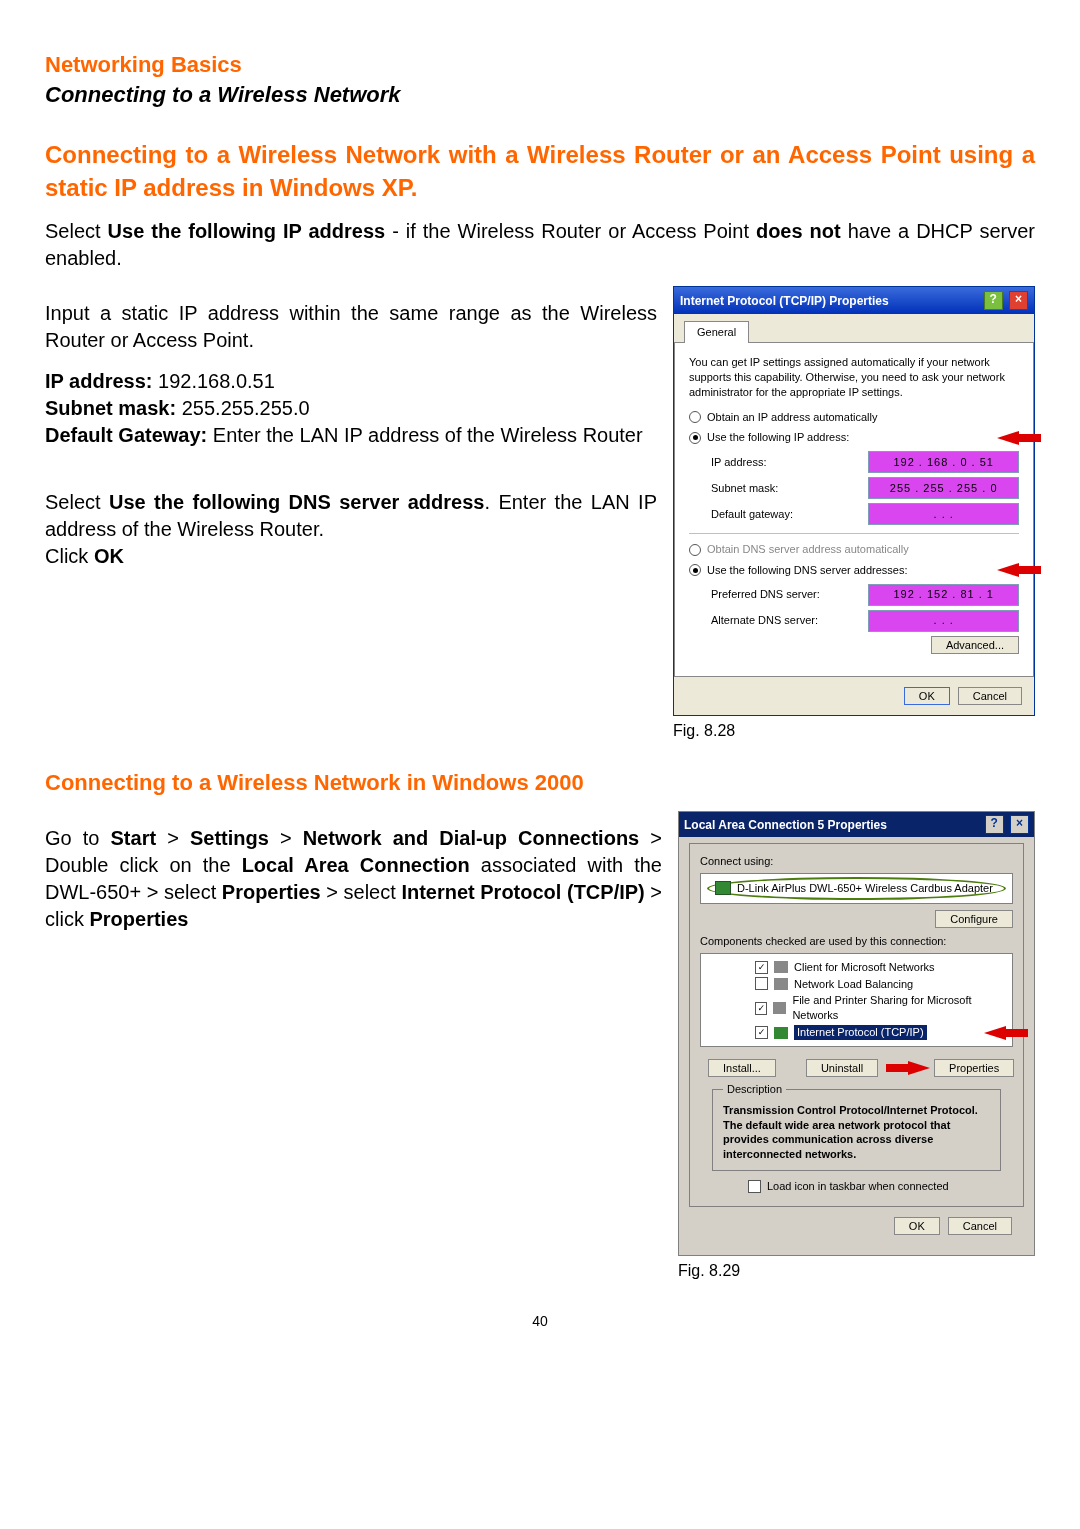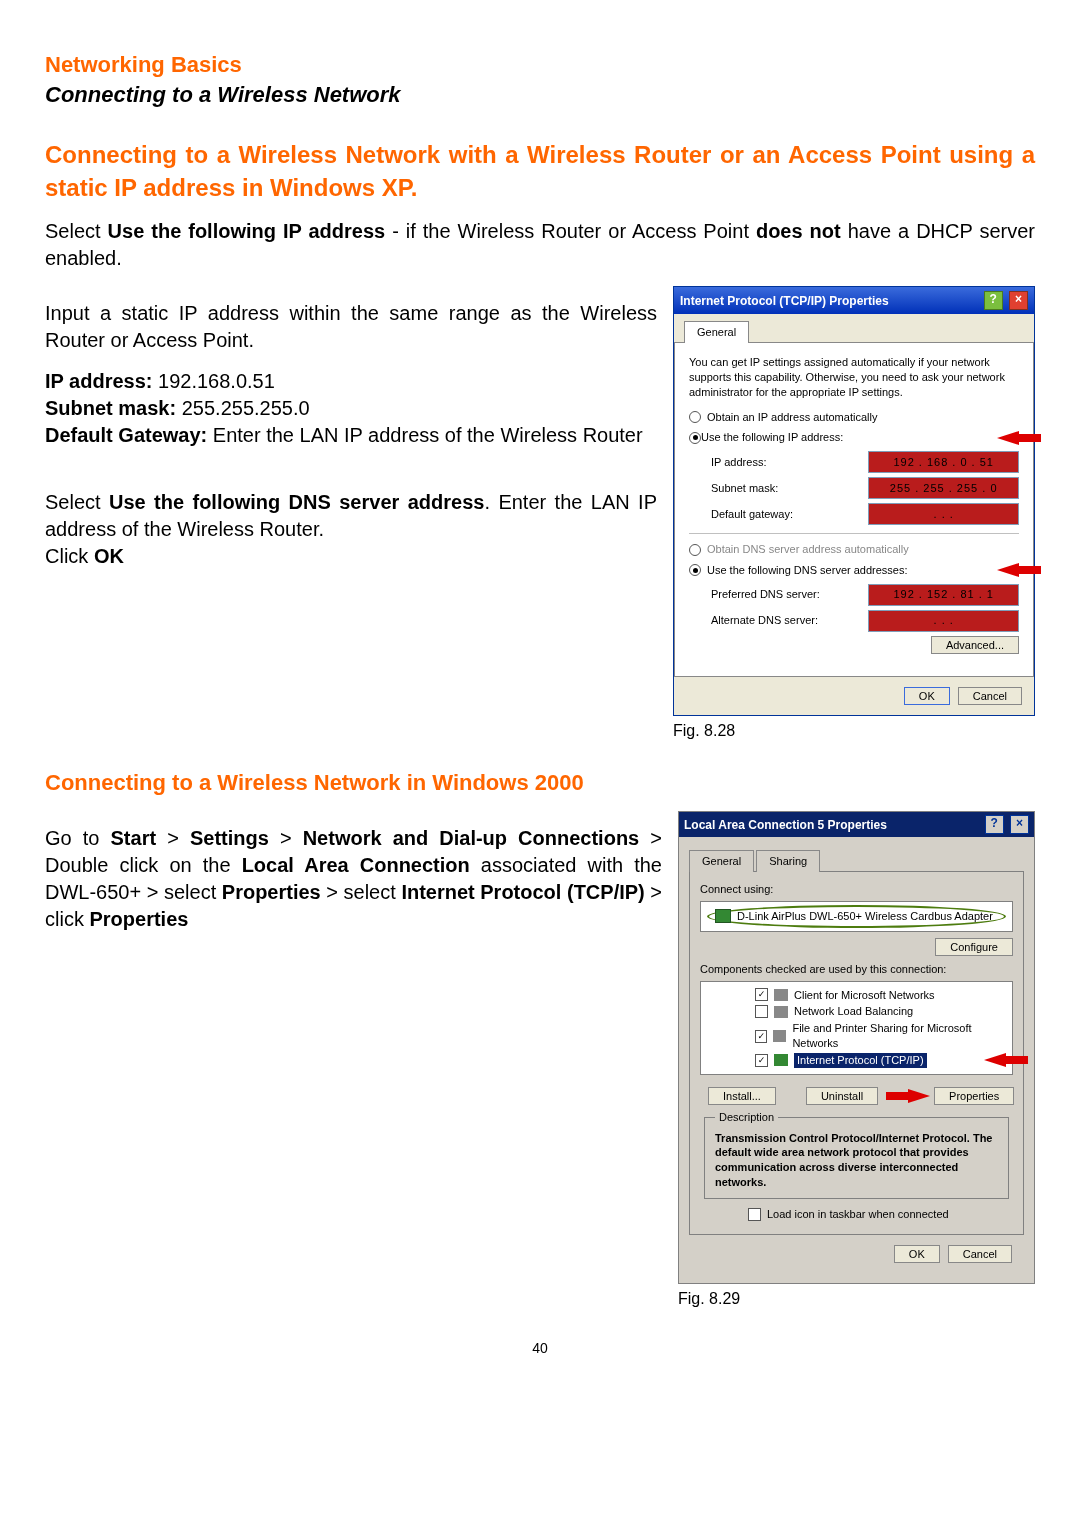--- a/index.html
+++ b/index.html
@@ -55,21 +55,21 @@
   .tab-strip { padding: 6px 0 0 10px; background:#ece9d8; }
   .tab { display:inline-block; padding:3px 12px; border:1px solid #888; border-bottom:none; background:#ece9d8; font-size:11px; margin-right:-1px; position:relative; top:1px;}
   .tab.active { background:#fff; z-index:2;}
   .panel { background:#fff; border:1px solid #888; padding:12px 14px; }
   .radio-row { margin:6px 0; display:flex; align-items:center; gap:6px;}
   .radio { width:10px; height:10px; border:1px solid #555; border-radius:50%; display:inline-flex; align-items:center; justify-content:center;}
   .radio.sel::after{content:""; width:5px; height:5px; background:#000; border-radius:50%; display:block;}
   .grey { color:#888; }
   .field-row { display:flex; align-items:center; margin:4px 0 4px 22px;}
   .field-label { width:170px;}
-  .ipbox { border:1px solid #7f9db9; background:#b91c1c; width:126px; height:18px; font-size:11px; padding:1px 16px; display:flex; align-items:center; justify-content:center; letter-spacing:1px;}
+  .ipbox { border:1px solid #7f9db9; background:#d946ef; width:126px; height:18px; font-size:11px; padding:1px 16px; display:flex; align-items:center; justify-content:center; letter-spacing:1px;}
   .divider { border:none; border-top:1px solid #c0c0c0; margin:8px 0;}
   .btn { border:1px solid #888; background:#ece9d8; padding:2px 14px; font-size:11px; }
   .btn-row { display:flex; justify-content:flex-end; gap:8px; padding:10px 12px;}
   .red-arrow {
     width:0;height:0;border-top:7px solid transparent;border-bottom:7px solid transparent;
     border-right:22px solid #d00; display:inline-block; position:relative;
   }
   .red-arrow::after{
     content:""; position:absolute; left:22px; top:-4px; width:22px; height:8px; background:#d00;
   }
@@ -79,21 +79,21 @@
     border:1px solid #808080;
     font-family: Tahoma, Arial, sans-serif;
     font-size:11px; color:#000;
     background:#d4d0c8;
   }
   .dlg2-title {
     background:#0a246a; color:#fff; font-weight:bold; font-size:12px;
     padding:3px 5px; display:flex; justify-content:space-between; align-items:center;
   }
   .dlg2-body{padding:6px 10px 10px 10px;}
-  .fieldset { border:1px solid #808080; margin:8px 4px; padding:8px 10px;}
+  .fieldset { border:1px solid #808080; margin:8px 12px; padding:8px 10px;}
   .connect-box { border:1px solid #808080; background:#fff; padding:3px 6px; display:flex; align-items:center; gap:6px; margin:4px 0;}
   .nic-icon{width:14px;height:12px;background:#338833;border:1px solid #225522;}
   .red-ellipse{border:2px solid #4d7c0f; border-radius:50%; padding:2px 6px; display:inline-flex; align-items:center; gap:6px; width:100%;}
   .comp-list { border:1px solid #808080; background:#fff; margin:4px 0 8px 0; padding:4px 6px;}
   .comp-item { display:flex; align-items:center; gap:6px; margin:2px 0;padding-left:48px;}
   .chk{width:11px;height:11px;border:1px solid #555;display:inline-flex;align-items:center;justify-content:center;font-size:9px;background:#fff;}
   .chk.on::after{content:"✓"; line-height:9px;}
   .comp-icon{width:14px;height:12px;background:#888;}
   .hl { background:#0a246a; color:#fff; padding:0 3px;}
   .btn-row2{display:flex; gap:30px; justify-content:flex-start; padding:4px 8px;}
@@ -148,21 +148,21 @@
         <span class="tab active">General</span>
       </div>
       <div class="panel">
         <div style="margin-bottom:10px;">You can get IP settings assigned automatically if your network supports this capability. Otherwise, you need to ask your network administrator for the appropriate IP settings.</div>
 
         <div class="radio-row">
           <span class="radio"></span>
           <span>Obtain an IP address automatically</span>
         </div>
         <div class="radio-row" style="justify-content:space-between;">
-          <span style="display:flex;align-items:center;">
+          <span style="display:flex;align-items:center;gap:6px;">
             <span class="radio sel"></span>
             <span>Use the following IP address:</span>
           </span>
           <span class="red-arrow"></span>
         </div>
         <div class="field-row">
           <span class="field-label">IP address:</span>
           <span class="ipbox">192 . 168 .   0  .  51</span>
         </div>
         <div class="field-row">
@@ -221,24 +221,20 @@
 
     <div class="dlg2">
       <div class="dlg2-title">
         <span>Local Area Connection 5 Properties</span>
         <span>
           <span class="tbtn" style="background:#d4d0c8;">?</span>
           <span class="tbtn" style="background:#d4d0c8;">×</span>
         </span>
       </div>
       <div class="dlg2-body">
-        <div class="tab-strip" style="background:#d4d0c8;padding-left:0;">
-          <span class="tab active" style="background:#d4d0c8;">General</span>
-          <span class="tab" style="background:#d4d0c8;">Sharing</span>
-        </div>
         <div style="border:1px solid #808080;padding:10px;background:#d4d0c8;">
           <div>Connect using:</div>
           <div class="connect-box">
             <span class="red-ellipse">
               <span class="nic-icon"></span>
               <span>D-Link AirPlus DWL-650+ Wireless Cardbus Adapter</span>
             </span>
           </div>
           <div style="text-align:right;margin:6px 0;">
             <button class="btn">Configure</button>

